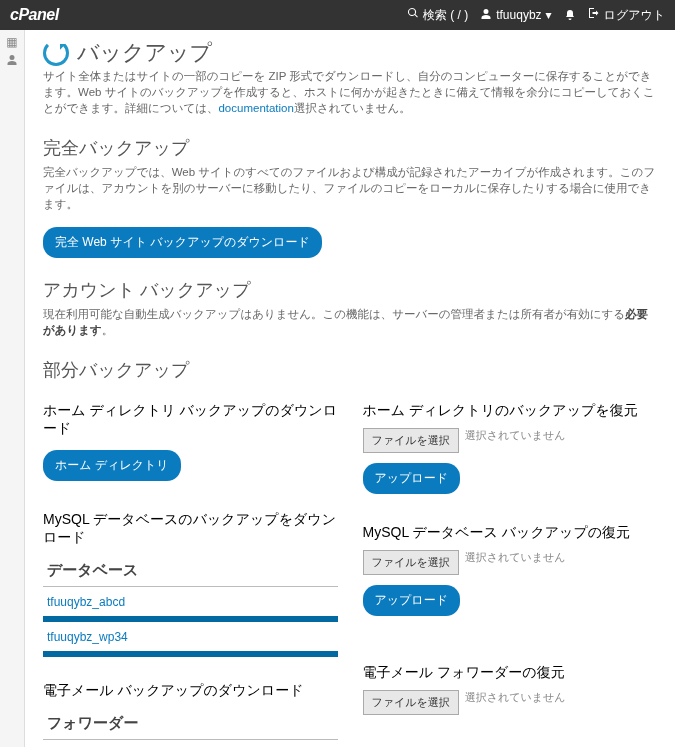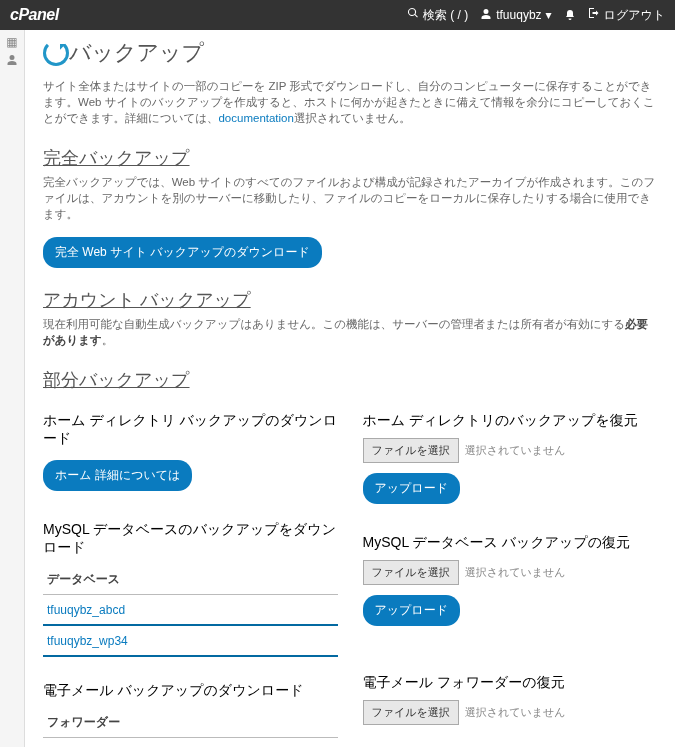--- a/index.html
+++ b/index.html
@@ -5,36 +5,36 @@
 * { box-sizing: border-box; margin: 0; padding: 0; }
 body { font-family: "Helvetica Neue", Arial, sans-serif; font-size: 13px; color: #555; background: #fff; width: 675px; }
 .topbar { background: #333; color: #fff; height: 30px; display: flex; align-items: center; padding: 0 10px; }
 .brand { font-weight: bold; font-style: italic; font-size: 16px; letter-spacing: -0.5px; }
 .top-right { margin-left: auto; display: flex; align-items: center; gap: 12px; font-size: 12px; }
 .top-right span, .top-right a { color: #fff; text-decoration: none; display: flex; align-items: flex-start; gap: 4px; cursor: pointer; }
 .layout { display: flex; }
 .sidebar { width: 25px; background: #f5f5f5; border-right: 1px solid #ddd; min-height: 717px; padding-top: 5px; display: flex; flex-direction: column; align-items: center; gap: 5px; }
 .side-icon { font-size: 12px; color: #888; cursor: pointer; }
 .main { flex: 1; padding: 8px 18px 25px 18px; }
-.page-title { display: flex; align-items: center; gap: 0; margin-bottom: 10px; }
+.page-title { display: flex; align-items: center; gap: 8px; }
 .refresh-icon { width: 26px; height: 26px; border: 3px solid #2196c8; border-radius: 50%; border-top-color: transparent; position: relative; }
 .refresh-icon::after { content: ""; position: absolute; top: -3px; right: 2px; border: 4px solid transparent; border-right-color: #2196c8; transform: rotate(45deg); }
 h1 { font-size: 22px; font-weight: 300; color: #555; }
-h2 { font-size: 18px; font-weight: 300; color: #555; margin-top: 20px; margin-bottom: 4px; text-decoration: underline; }
+h2 { font-size: 18px; font-weight: 300; color: #555; margin-top: 20px; margin-bottom: 4px; }
 .intro, .desc { font-size: 11.5px; color: #666; line-height: 1.4; margin-bottom: 10px; }
 .intro a, a.link { color: #0a7bbf; text-decoration: none; }
 .intro strong, .desc strong { color: #444; }
 .btn { display: inline-block; background: #0a7bbf; color: #fff; border: none; padding: 7px 12px; font-size: 12px; cursor: pointer; border-radius: 14px; margin-top: 4px; }
 .cols { display: flex; gap: 25px; margin-top: 20px; }
 .col { flex: 1; }
 .col h3 { font-size: 14px; font-weight: 400; color: #000000; margin-bottom: 8px; }
-.tbl-head { font-size: 12px; font-weight: bold; color: #444; border-bottom: 1px solid #bbb; padding: 6px 4px; }
-.tbl-row { border-bottom: 2px solid #0369a1; padding: 7px 4px; }
+.tbl-head { font-size: 15px; font-weight: bold; color: #444; border-bottom: 1px solid #bbb; padding: 6px 4px; }
+.tbl-row { border-bottom: 6px solid #0369a1; padding: 7px 4px; }
 .tbl-row a { color: #0a7bbf; font-size: 12px; text-decoration: none; }
-.file-row { display: flex; align-items: center; gap: 6px; margin-bottom: 6px; }
+.file-row { display: flex; gap: 6px; margin-bottom: 6px; }
 .file-btn { background: #e8e8e8; border: 1px solid #aaa; color: #333; font-size: 11px; padding: 4px 8px; cursor: pointer; }
 .file-txt { font-size: 11px; color: #888; }
 .icon-svg { width: 12px; height: 12px; fill: currentColor; }
 </style>
 </head>
 <body>
 
 <div class="topbar">
   <span class="brand">cPanel</span>
   <div class="top-right">
@@ -91,21 +91,21 @@
     <h2>アカウント バックアップ</h2>
     <p class="desc">
       <span>現在利用可能な自動生成バックアップはありません。この機能は、サーバーの管理者または所有者が有効にする</span><strong>必要があります</strong><span>。</span>
     </p>
 
     <h2>部分バックアップ</h2>
 
     <div class="cols">
       <div class="col">
         <h3>ホーム ディレクトリ バックアップのダウンロード</h3>
-        <button class="btn">ホーム 詳細については</button>
+        <button class="btn">ホーム ディレクトリ</button>
 
         <h3 style="margin-top:30px">MySQL データベースのバックアップをダウンロード</h3>
         <div class="tbl-head">データベース</div>
         <div id="mysql-rows">
             <div class="tbl-row"><a href="#">tfuuqybz_abcd</a></div>
             <div class="tbl-row"><a href="#">tfuuqybz_wp34</a></div>
           </div>
 
         <h3 style="margin-top:25px">電子メール バックアップのダウンロード</h3>
         <div class="tbl-head">フォワーダー</div>

